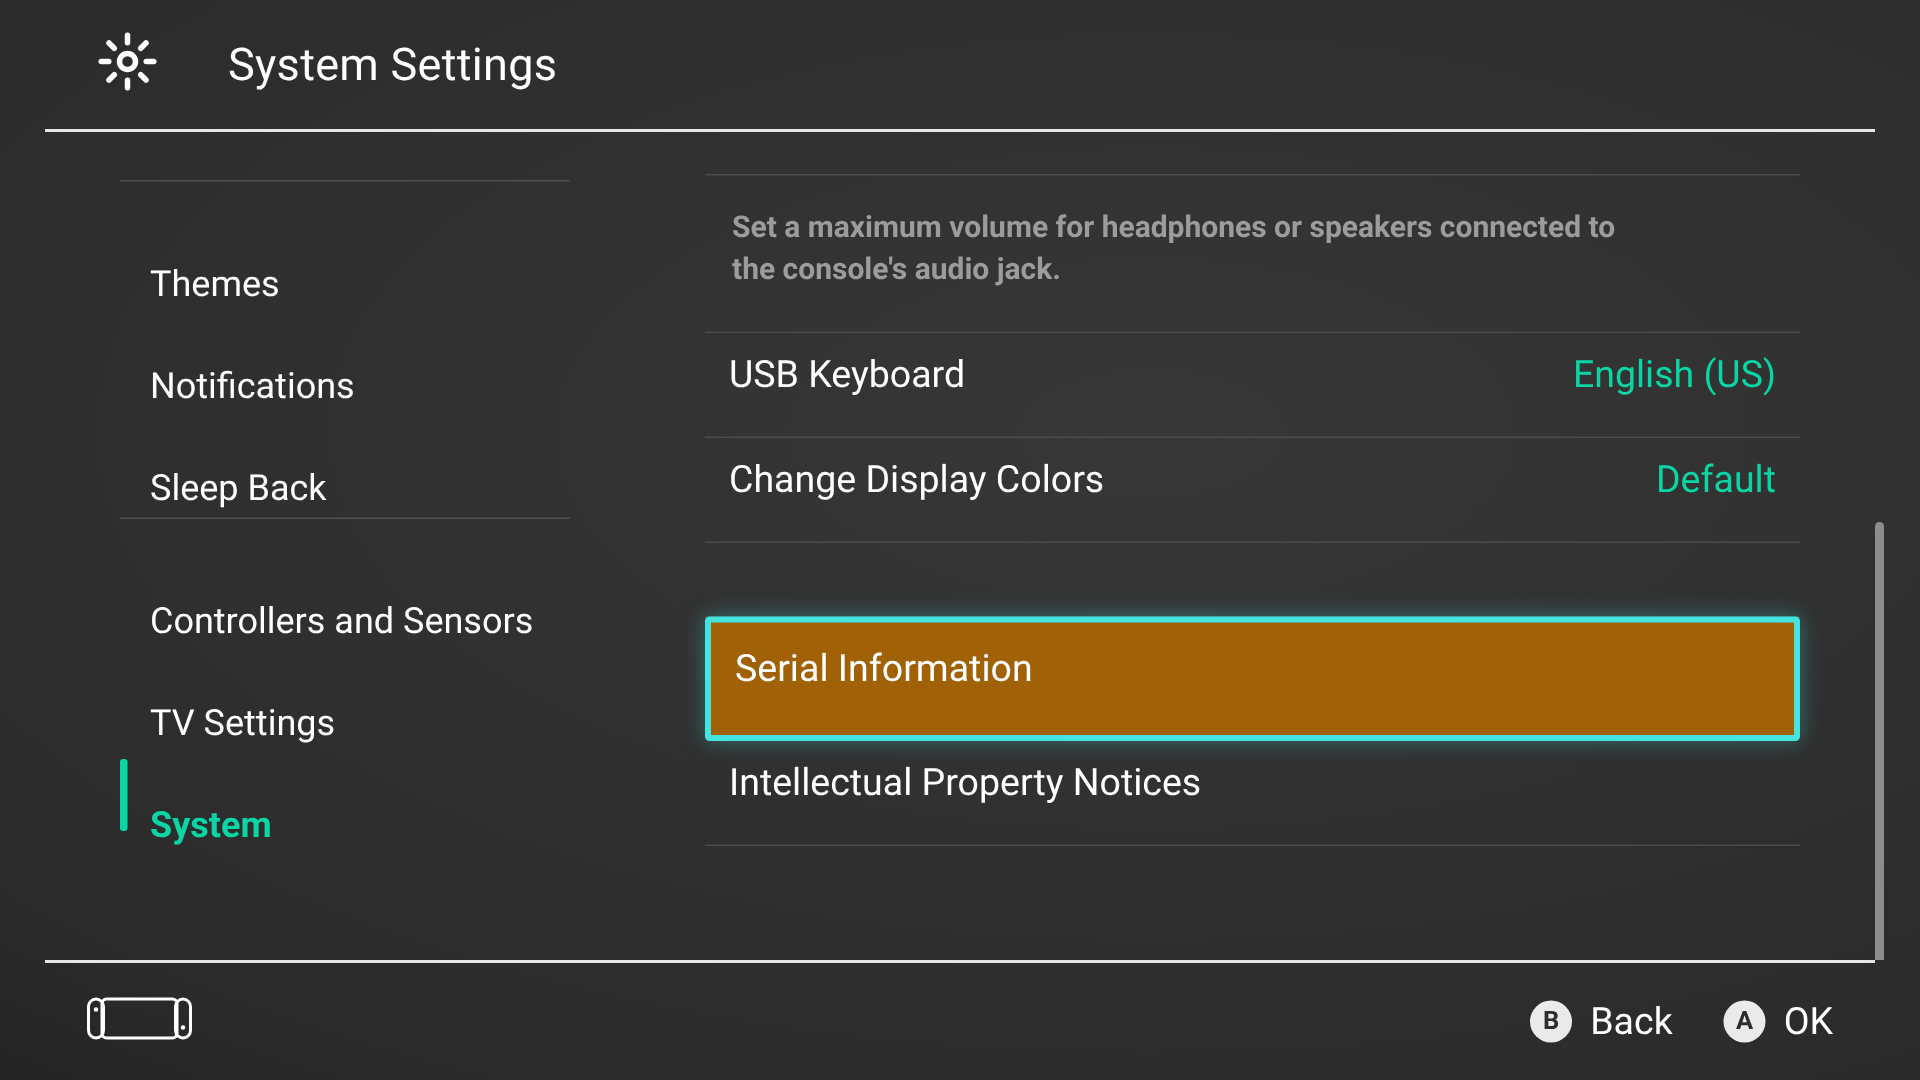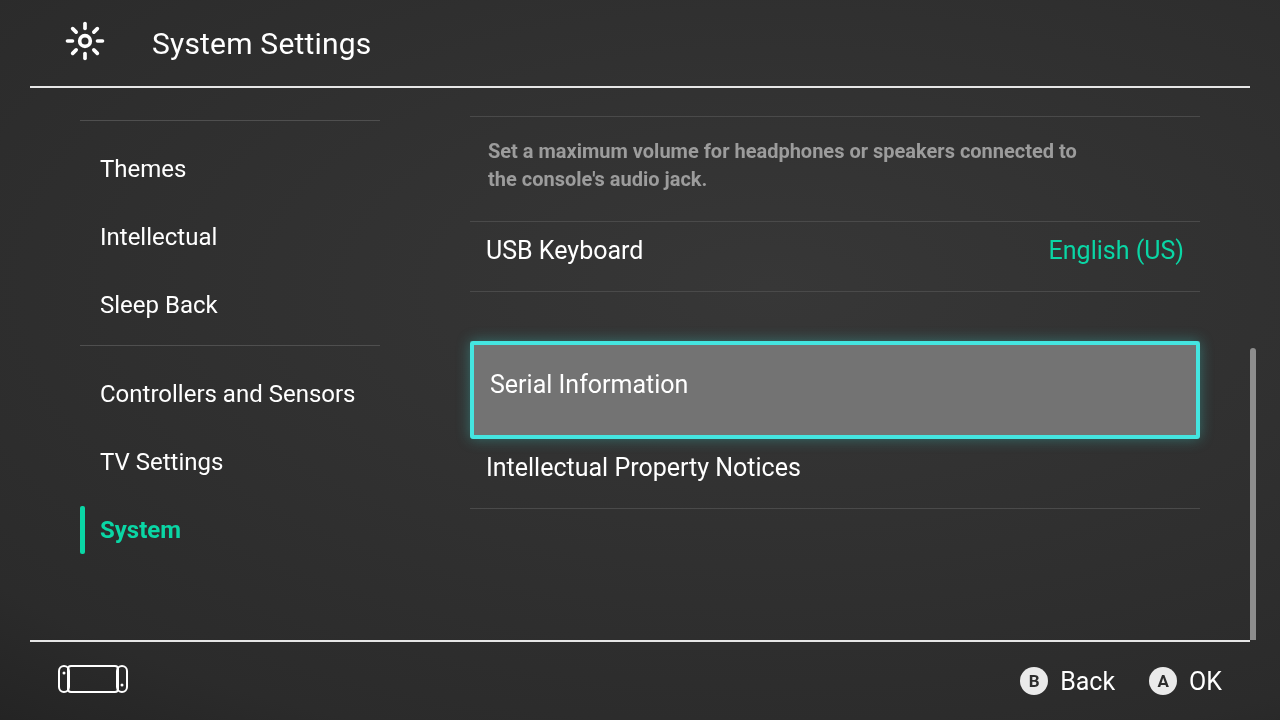--- a/index.html
+++ b/index.html
@@ -25,21 +25,21 @@
 
   
   .sidebar {
     position:absolute; top:88px; left:0; width:410px; bottom:80px;
     padding-top:2px;
   }
   .side-group { margin: 6px 0 6px 80px; border-top:1px solid #4f4f4f; padding-top:8px; width:300px;}
   .side-group:first-child { border-top:1px solid #4f4f4f; margin-top:30px; }
   .side-item {
     position:relative;
-    height:68px; display:flex; align-items:center;
+    height:68px; display:flex; align-items:flex-end;
     padding-left:100px;
     font-size:24px; color:#fff;
     cursor:pointer;
   }
   .side-item.active { color:#0ad6a5;font-weight:bold; }
   .side-item.active::before {
     content:""; position:absolute; left:80px; top:10px; bottom:10px; width:5px;
     background:#0ad6a5; border-radius:2px;
   }
 
@@ -61,22 +61,22 @@
     height:70px; display:flex; align-items:center; justify-content:space-between;
     border-bottom:1px solid #4a4a4a;
     padding:0 16px 12px 16px;
     font-size:25px; color:#fff; cursor:pointer;
   }
   .row .value { color:#0ad6a5; font-size:25px; }
   .gap { height:50px; border-bottom:1px solid #4a4a4a; }
   .row.selected {
     border:4px solid #44e5e0;
     border-radius:3px;
-    background:#737373;
-    height:98px;
+    background:#a16207;
+    height:83px;
     box-shadow:0 0 14px rgba(60,230,220,0.35);
     margin-top:-1px;
   }
   .row.selected + .row { border-top:none; }
   .row.peek { height:12px; overflow:hidden; border-bottom:none; padding-top:0; padding-bottom:0;}
   .scrollbar-thumb { position:absolute; right:4px; width:6px; background:#8d8d8d; border-radius:3px; top:260px; height:350px; }
 
   
   .footer {
     position:absolute; left:0; right:0; bottom:0; height:78px;
@@ -114,21 +114,21 @@
   <div class="title">System Settings</div>
 </div>
 <div class="rule-top"></div>
 
 <div class="sidebar">
   <div class="side-group"></div>
   <div class="side-item">
       <span>Themes</span>
     </div>
   <div class="side-item">
-      <span>Intellectual</span>
+      <span>Notifications</span>
     </div>
   <div class="side-item">
       <span>Sleep Back</span>
     </div>
   <div class="side-group"></div>
   <div class="side-item">
       <span>Controllers and Sensors</span>
     </div>
   <div class="side-item">
       <span>TV Settings</span>
@@ -138,20 +138,24 @@
     </div>
 </div>
 
 <div class="main">
   <div class="main-inner">
     <div class="desc">Set a maximum volume for headphones or speakers connected to the console's audio jack.</div>
 
     <div class="row">
       <span>USB Keyboard</span>
       <span class="value">English (US)</span>
+    </div>
+    <div class="row">
+      <span>Change Display Colors</span>
+      <span class="value">Default</span>
     </div>
 
     <div class="gap"></div>
 
     <div class="row selected">
       <span>Serial Information</span>
     </div>
     <div class="row">
       <span>Intellectual Property Notices</span>
     </div>

